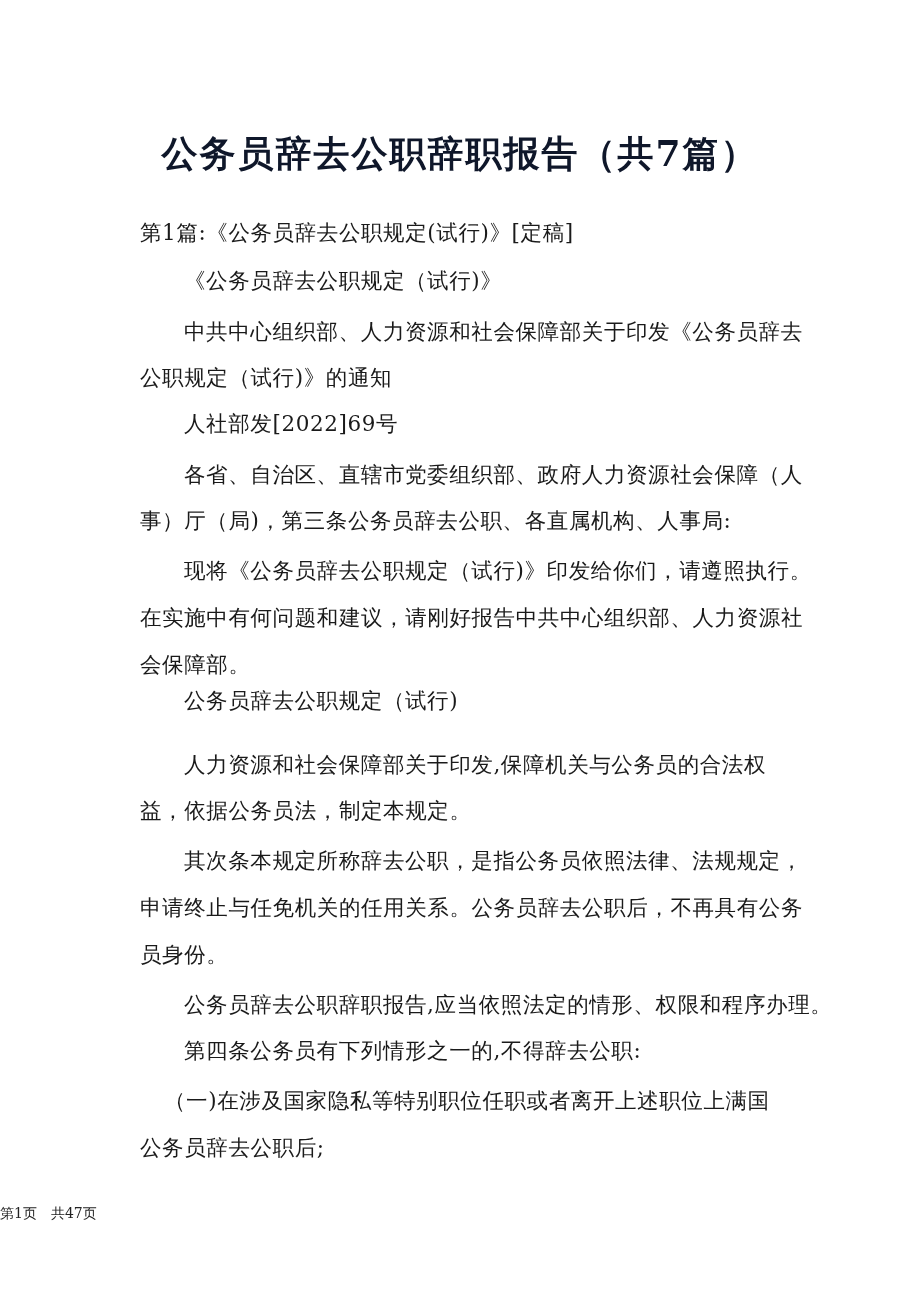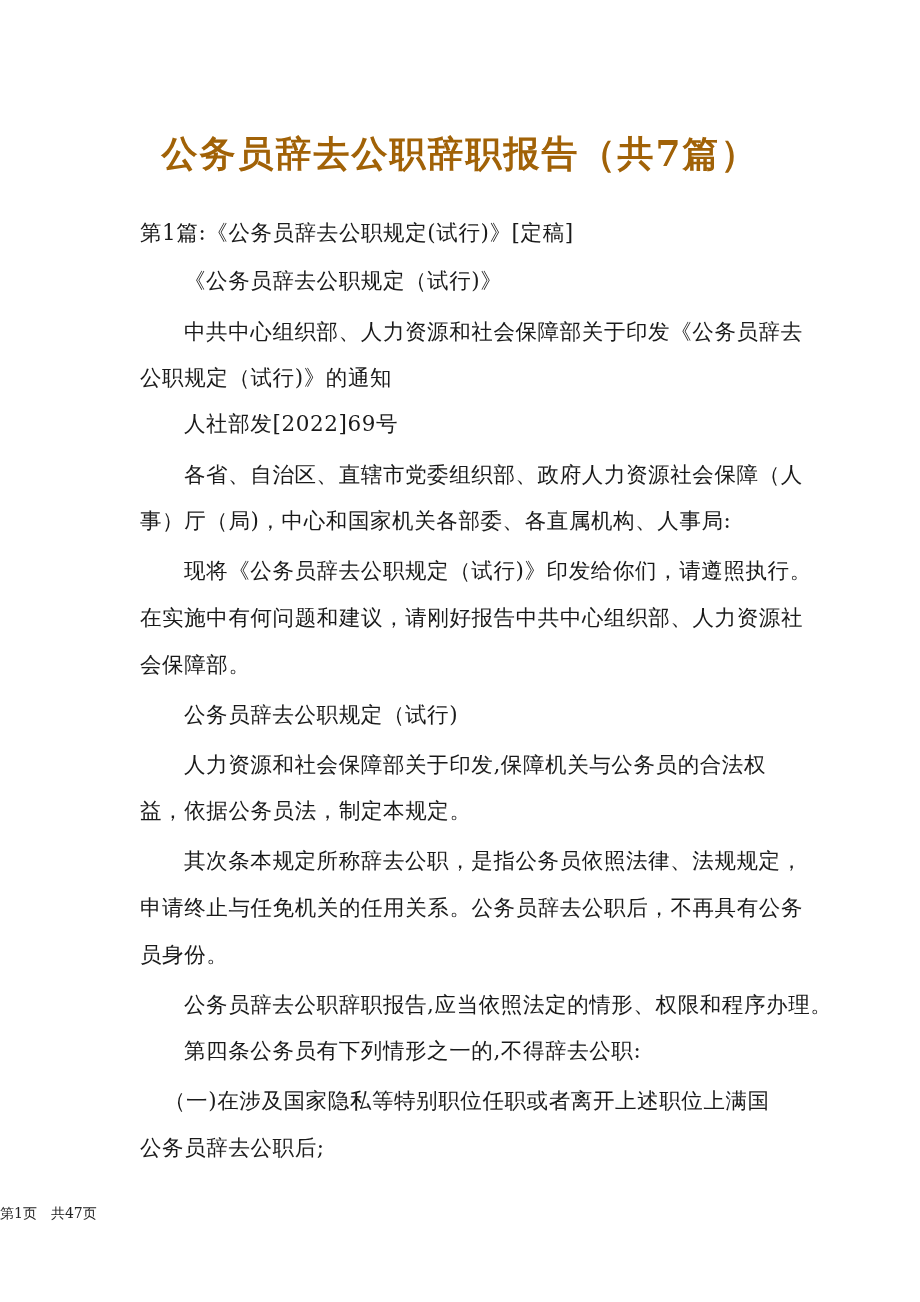--- a/index.html
+++ b/index.html
@@ -1,20 +1,20 @@
 <!DOCTYPE html>
 <html><head>
 <meta charset="utf-8">
 <style>
   html, body { margin: 0; padding: 0; background: #ffffff; }
   body { width: 920px; height: 1302px; position: relative; overflow: hidden;
          font-family: "DejaVu Serif", "Liberation Serif", serif; color: #1a1a1a; }
   .page { position: absolute; left: 0; top: 0; width: 920px; height: 1302px; background: #fff; }
   .title { position: absolute; top: 128px; left: 0; width: 920px; text-align: center;
-           font-size: 36px; font-weight: bold; color: #a16207; letter-spacing: 2px;
+           font-size: 36px; font-weight: bold; color: #0f172a; letter-spacing: 2px;
            font-family: "DejaVu Serif", serif; line-height: 50px; }
   .body { position: absolute; left: 140px; top: 210px; width: 642px; font-size: 21.5px; }
   .line { position: absolute; left: 0; white-space: nowrap; line-height: 30px; letter-spacing: 0.6px; }
   .indent { left: 44px; }
   .indent-sm { left: 24px; }
   .footer { position: absolute; top: 1205px; left: 0; width: 920px; text-align: left;
             font-size: 14px; color: #222; font-family: "DejaVu Serif", serif; }
 </style>
 </head>
 <body>
@@ -22,25 +22,25 @@
 <div class="page">
   <div class="title">公务员辞去公职辞职报告（共7篇）</div>
 
   <div class="body">
     <div class="line" style="top:8px">第1篇:《公务员辞去公职规定(试行)》[定稿]</div>
     <div class="line indent" style="top:56px">《公务员辞去公职规定（试行)》</div>
     <div class="line indent" style="top:107px">中共中心组织部、人力资源和社会保障部关于印发《公务员辞去</div>
     <div class="line" style="top:153px">公职规定（试行)》的通知</div>
     <div class="line indent" style="top:199px">人社部发[2022]69号</div>
     <div class="line indent" style="top:250px">各省、自治区、直辖市党委组织部、政府人力资源社会保障（人</div>
-    <div class="line" style="top:296px">事）厅（局)，中心和国家机关各部委、各直属机构、人事局:</div>
+    <div class="line" style="top:296px">事）厅（局)，第三条公务员辞去公职、各直属机构、人事局:</div>
     <div class="line indent" style="top:346px">现将《公务员辞去公职规定（试行)》印发给你们，请遵照执行。</div>
     <div class="line" style="top:393px">在实施中有何问题和建议，请刚好报告中共中心组织部、人力资源社</div>
     <div class="line" style="top:440px">会保障部。</div>
-    <div class="line indent" style="top:490px">公务员辞去公职规定（试行)</div>
+    <div class="line indent" style="top:476px">公务员辞去公职规定（试行)</div>
     <div class="line indent" style="top:540px">人力资源和社会保障部关于印发,保障机关与公务员的合法权</div>
     <div class="line" style="top:586px">益，依据公务员法，制定本规定。</div>
     <div class="line indent" style="top:636px">其次条本规定所称辞去公职，是指公务员依照法律、法规规定，</div>
     <div class="line" style="top:683px">申请终止与任免机关的任用关系。公务员辞去公职后，不再具有公务</div>
     <div class="line" style="top:730px">员身份。</div>
     <div class="line indent" style="top:780px">公务员辞去公职辞职报告,应当依照法定的情形、权限和程序办理。</div>
     <div class="line indent" style="top:826px">第四条公务员有下列情形之一的,不得辞去公职:</div>
     <div class="line indent-sm" style="top:876px">（一)在涉及国家隐私等特别职位任职或者离开上述职位上满国</div>
     <div class="line" style="top:923px">公务员辞去公职后;</div>
   </div>

